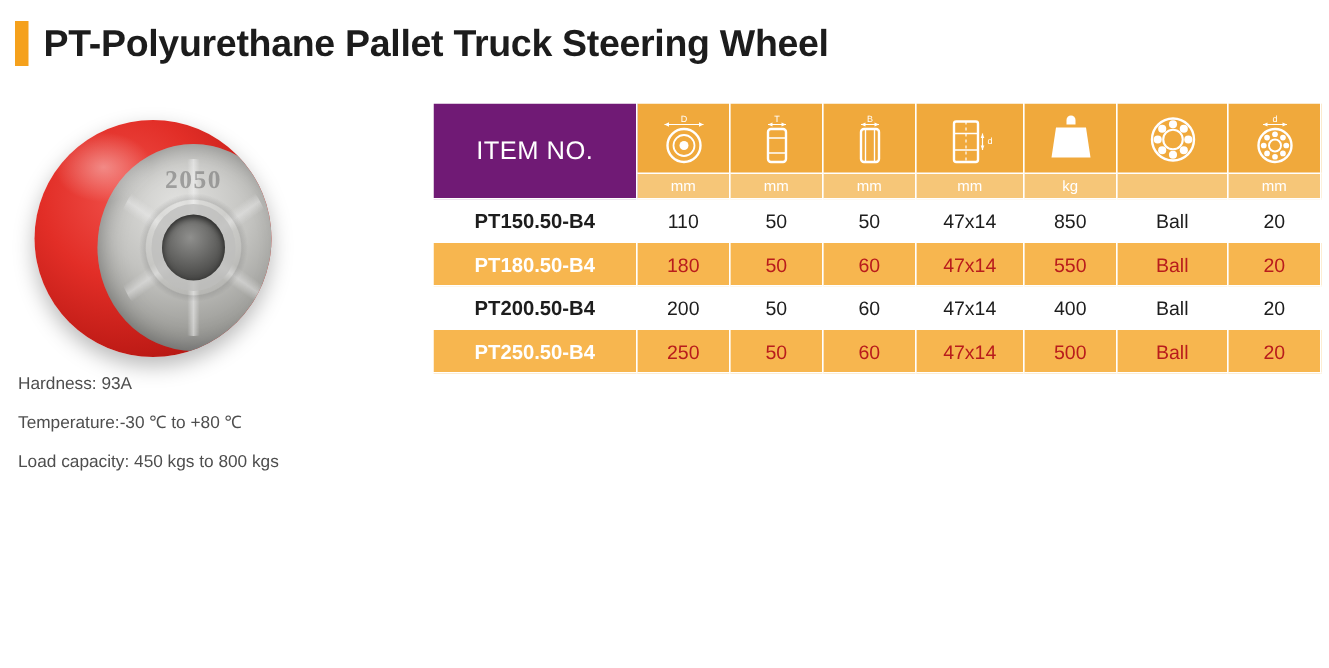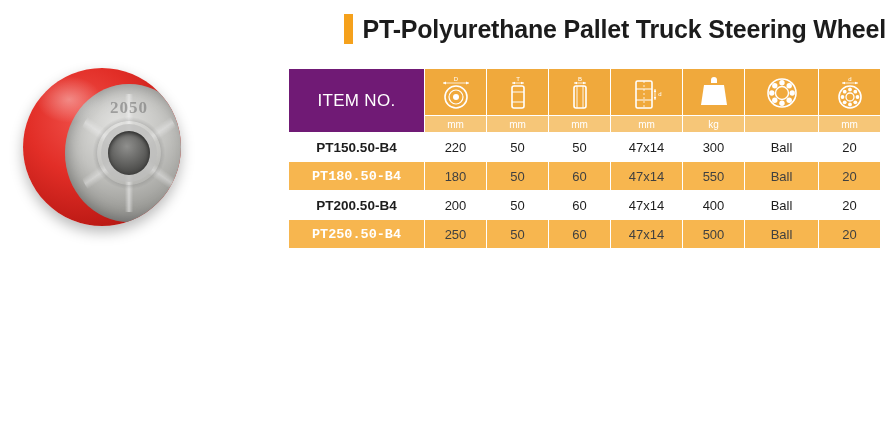--- a/index.html
+++ b/index.html
@@ -13,21 +13,20 @@
     font-family: "Liberation Sans", sans-serif;
     overflow: hidden;
     position: relative;
   }
 
   
   .header {
     display: flex;
     align-items: center;
     padding: 14px 0 0 10px;
-    justify-content: flex-end;
   }
   .header-bar {
     width: 9px;
     height: 30px;
     background: #f5a11c;
     margin-right: 10px;
     flex: 0 0 auto;
   }
   .header-title {
     font-size: 25px;
@@ -52,21 +51,21 @@
 
   
   .wheel-wrap {
     width: 268px;
     height: 175px;
     position: relative;
   }
   .wheel {
     position: absolute;
     left: 15px;
-    top: 10px;
+    top: 22px;
     width: 158px;
     height: 158px;
     border-radius: 50%;
     background:
       radial-gradient(circle at 38% 32%, #f0504a 0%, #e22e27 38%, #bf1b16 72%, #8d0f0c 100%);
     box-shadow: 0 6px 14px rgba(0,0,0,0.28);
     overflow: hidden;
   }
   .wheel::after {
     content: "";
@@ -174,33 +173,33 @@
     font-size: 10px;
     height: 16px;
     padding: 0;
   }
   .row-odd td {
     background: #ffffff;
     color: #1d1d1d;
   }
   .row-even td {
     background: #f7b64f;
-    color: #404040;
+    color: #b91c1c;
   }
   .data-cell {
     height: 26px;
     font-size: 13px;
     margin-top: 16px;
   }
   .item-cell {
     font-size: 13.5px;
     font-weight: bold;
   }
   .row-odd .item-cell { color: #1d1d1d; }
-  .row-even .item-cell { color: #ffffff; font-family: Liberation Mono, monospace; }
+  .row-even .item-cell { color: #ffffff; }
 
   
   .ico {
     display: block;
     margin: 0 auto;
   }
 </style>
 </head>
 <body>
 
@@ -217,20 +216,23 @@
       <div class="wheel">
         <div class="hub">
           <div class="hub-spokes"></div>
           <div class="hub-stamp">2050</div>
           <div class="hub-bore"></div>
         </div>
       </div>
     </div>
 
     <div class="specs">
+      <div class="spec-line">Hardness: 93A</div>
+      <div class="spec-line">Temperature:-30 ℃ to +80 ℃</div>
+      <div class="spec-line">Load capacity: 450 kgs to 800 kgs</div>
     </div>
   </div>
 
   <div class="table-wrap">
     <table class="spec-table">
       <colgroup>
         <col style="width:136px">
         <col style="width:62px">
         <col style="width:62px">
         <col style="width:62px">
@@ -344,25 +346,25 @@
         <td class="unit-cell">mm</td>
         <td class="unit-cell">mm</td>
         <td class="unit-cell">mm</td>
         <td class="unit-cell">kg</td>
         <td class="unit-cell"></td>
         <td class="unit-cell">mm</td>
       </tr>
 
       <tr class="row-odd">
         <td class="data-cell item-cell">PT150.50-B4</td>
-        <td class="data-cell">220</td>
+        <td class="data-cell">110</td>
         <td class="data-cell">50</td>
         <td class="data-cell">50</td>
         <td class="data-cell">47x14</td>
-        <td class="data-cell">300</td>
+        <td class="data-cell">850</td>
         <td class="data-cell">Ball</td>
         <td class="data-cell">20</td>
       </tr>
 
       <tr class="row-even">
         <td class="data-cell item-cell">PT180.50-B4</td>
         <td class="data-cell">180</td>
         <td class="data-cell">50</td>
         <td class="data-cell">60</td>
         <td class="data-cell">47x14</td>

